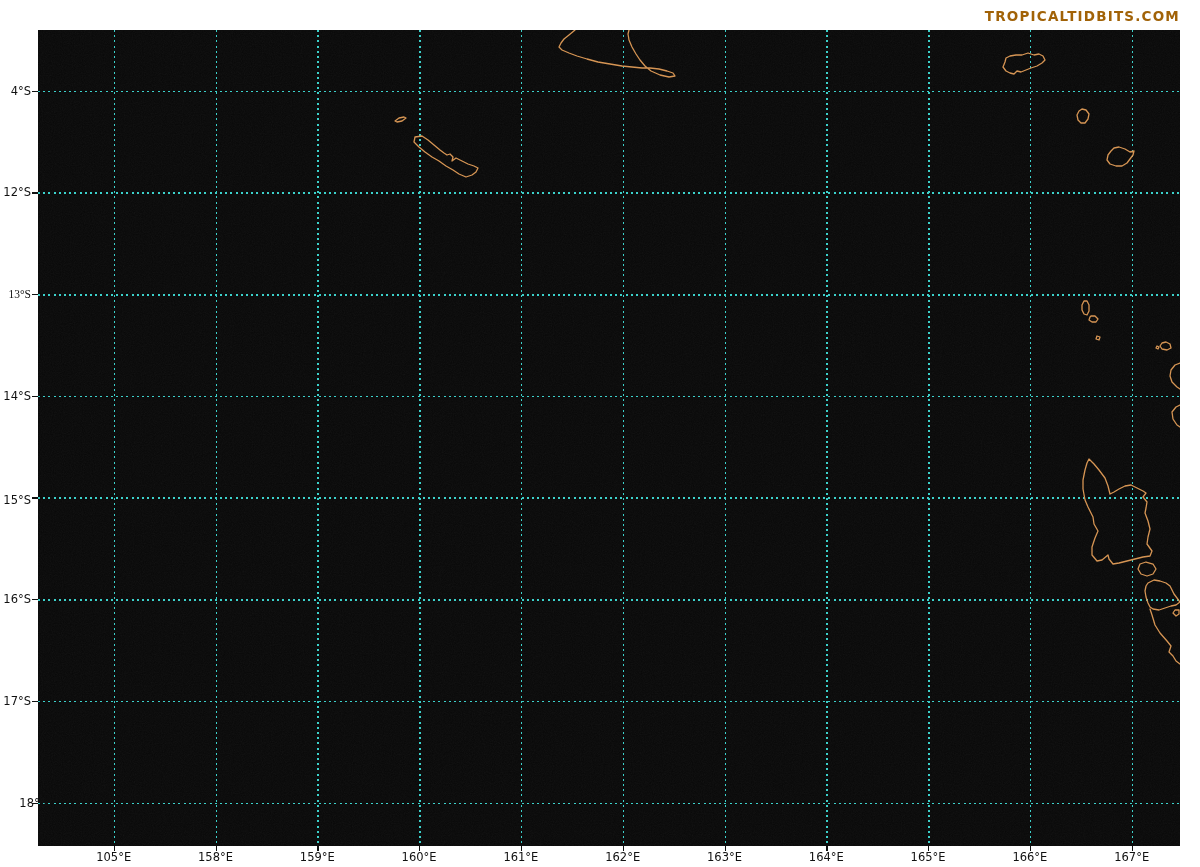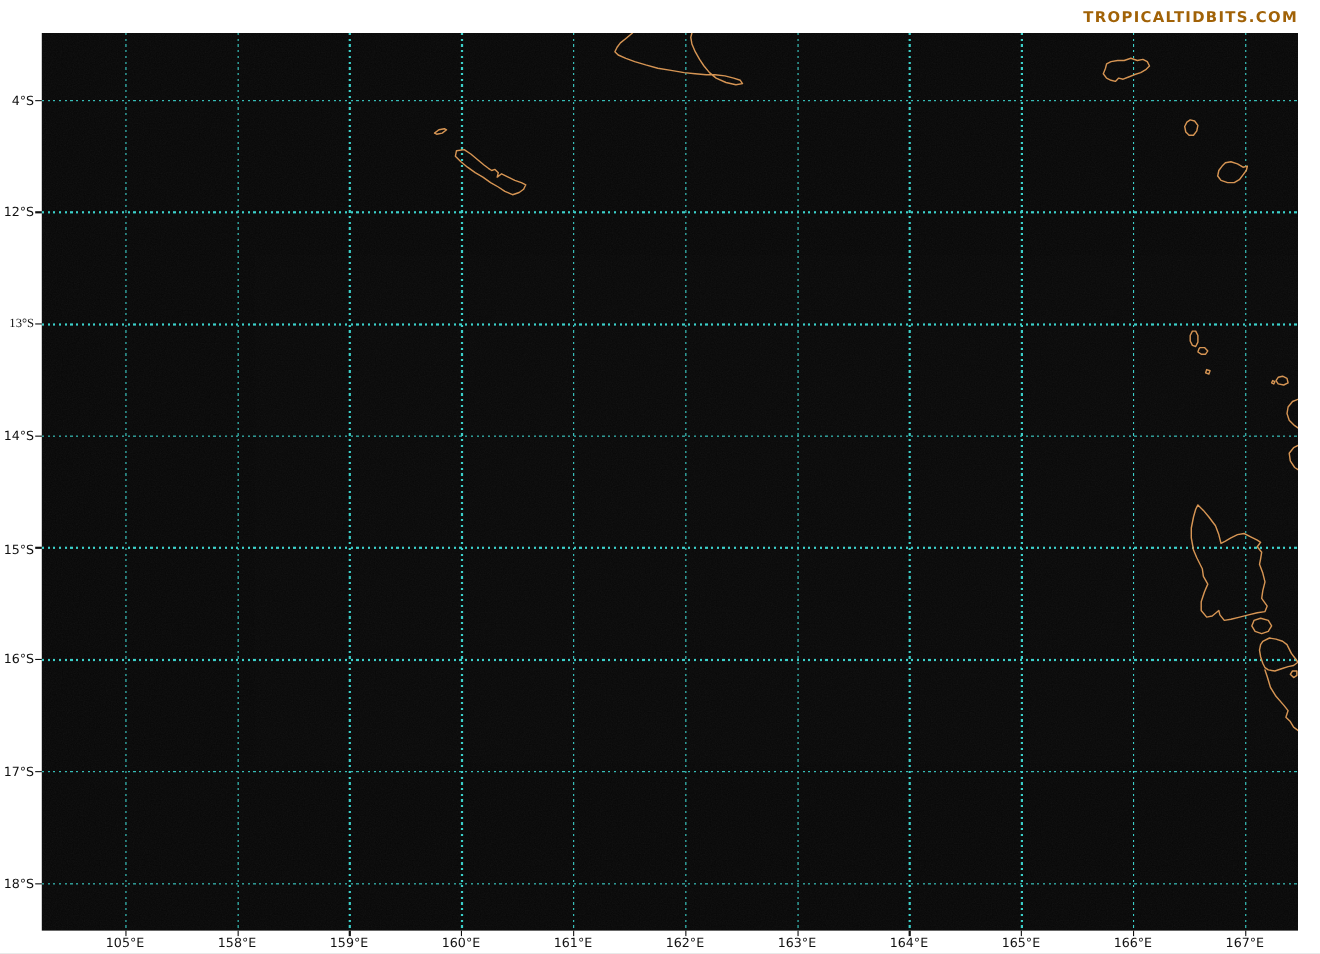--- a/index.html
+++ b/index.html
@@ -118,21 +118,21 @@
       <div class="lat-label" style="top: 287px; font-family: Liberation Serif, serif;">13°S</div>
       <div class="tick-left" style="top: 395.7px;"></div>
       <div class="lat-label" style="top: 388.7px;">14°S</div>
       <div class="tick-left" style="top: 497.4px;"></div>
       <div class="lat-label" style="top: 473px; margin-top: 20px;">15°S</div>
       <div class="tick-left" style="top: 599.1px;"></div>
       <div class="lat-label" style="top: 592.1px;">16°S</div>
       <div class="tick-left" style="top: 700.8px;"></div>
       <div class="lat-label" style="top: 693.8px;">17°S</div>
       <div class="tick-left" style="top: 802.5px;"></div>
-      <div class="lat-label" style="top: 795.5px;">18°S</div>
+      <div class="lat-label" style="top: 795.5px; margin-left: 16px;">18°S</div>
     </div>
   <div id="lon-axis">
       <div class="tick-bottom" style="left: 113.7px;"></div>
       <div class="lon-label" style="left: 113.7px;">105°E</div>
       <div class="tick-bottom" style="left: 215.5px;"></div>
       <div class="lon-label" style="left: 215.5px;">158°E</div>
       <div class="tick-bottom" style="left: 317.3px;"></div>
       <div class="lon-label" style="left: 317.3px; text-align: right;">159°E</div>
       <div class="tick-bottom" style="left: 419.1px;"></div>
       <div class="lon-label" style="left: 419.1px;">160°E</div>

